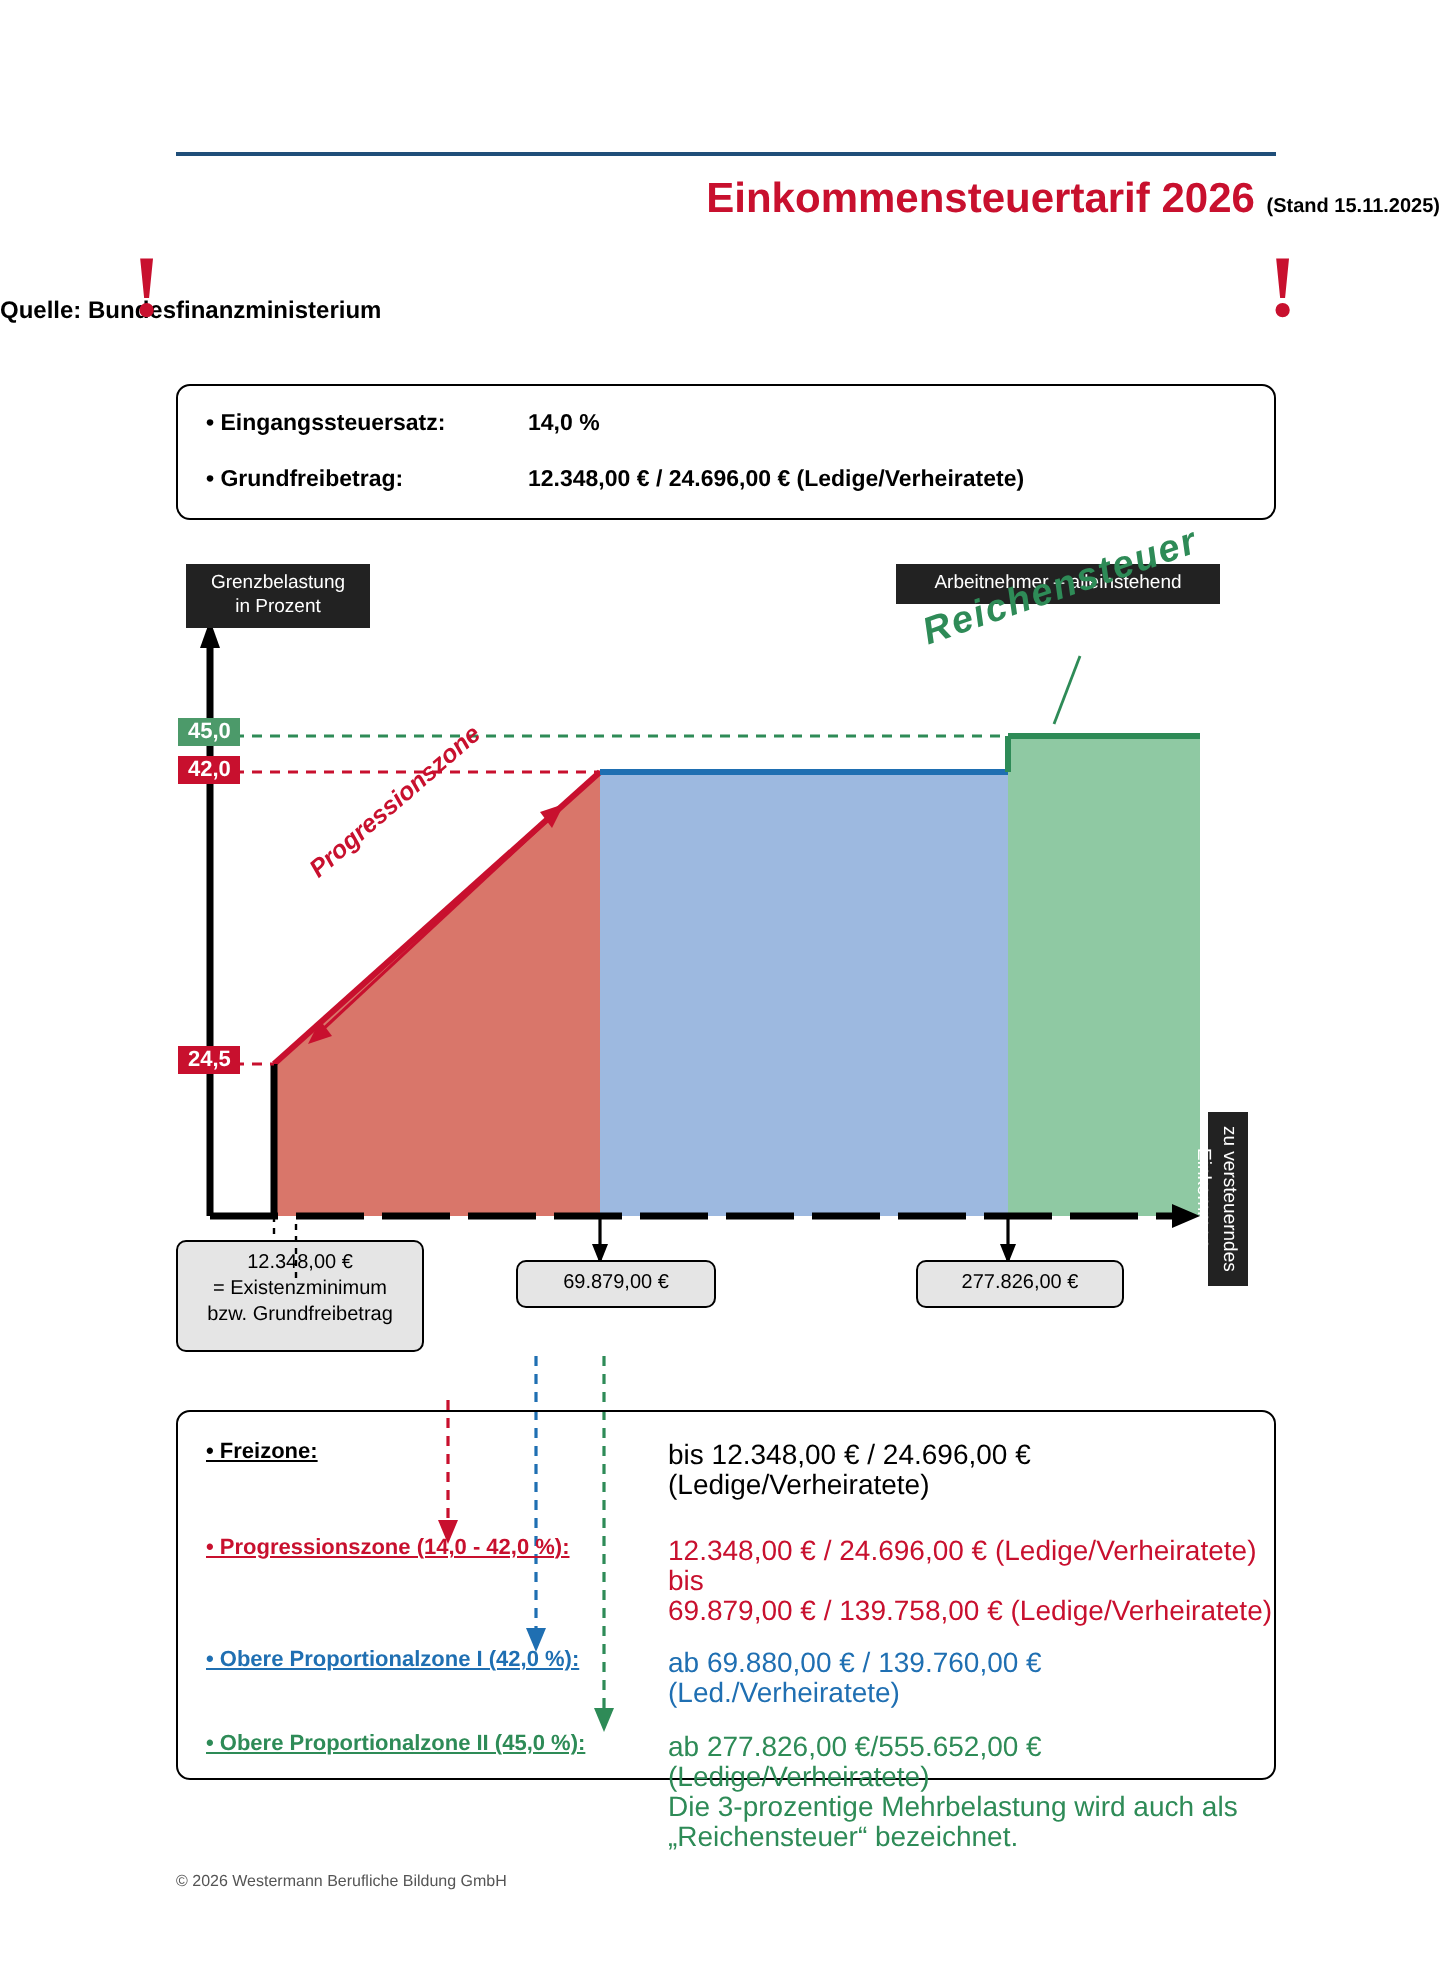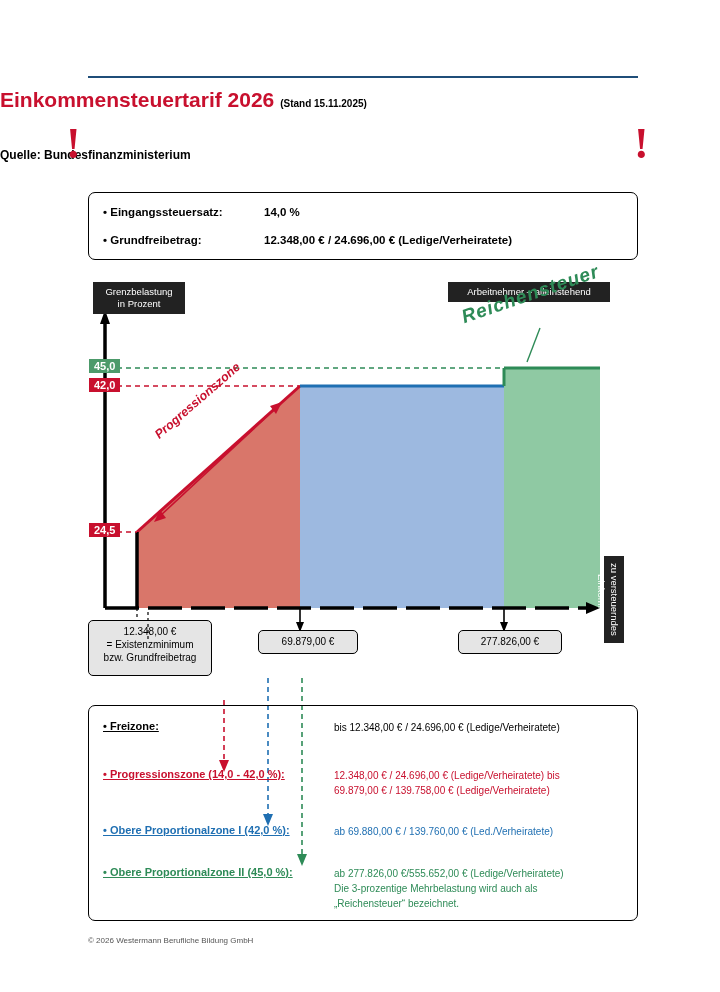--- a/index.html
+++ b/index.html
@@ -42,21 +42,21 @@
     position: absolute;
     left: 88px; top: 76px;
     width: 550px; height: 2px;
     background: #1f4e79;
   }
 
   .title {
     position: absolute;
     left: 0; top: 88px;
     width: 720px;
-    text-align: left;
+    text-align: right;
     font-size: 21px;
     font-weight: bold;
     color: #c8102e;
   }
   .title .stand {
     font-size: 10px;
     color: #000;
     font-weight: bold;
   }
   .subtitle {
@@ -185,29 +185,29 @@
     padding: 4px 2px;
   }
   .vb1 { left: 88px; top: 352px; width: 124px; height: 56px; }
   .vb2 { left: 258px; top: 362px; width: 100px; height: 24px; }
   .vb3 { left: 458px; top: 362px; width: 104px; height: 24px; }
 
   
   .legend {
     position: absolute;
     left: 88px; top: 705px;
-    width: 550px; height: 216px;
+    width: 550px; height: 185px;
     border: 1.4px solid #000;
     border-radius: 7px;
     box-sizing: border-box;
     padding-left: 44px;
   }
   .leg-item { position: absolute; font-size: 11px; }
   .leg-title { font-weight: bold; text-decoration: underline; }
-  .leg-val { position: absolute; left: 245px; font-size: 10px; line-height: 15px; }
+  .leg-val { position: absolute; left: 245px; font-size: 14px; line-height: 15px; }
   .c-black { color: #000; }
   .c-red { color: #c8102e; }
   .c-blue { color: #1f6fb2; }
   .c-green { color: #2e8b57; }
 
   .copyright {
     position: absolute;
     left: 88px; top: 936px;
     font-size: 8px;
     color: #555;

